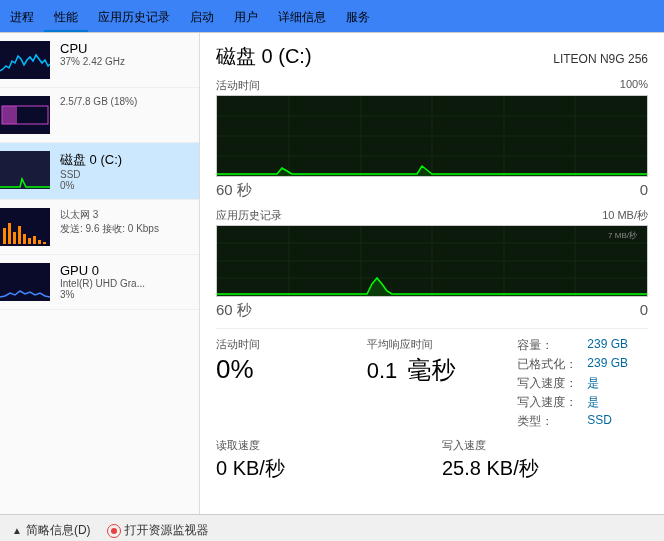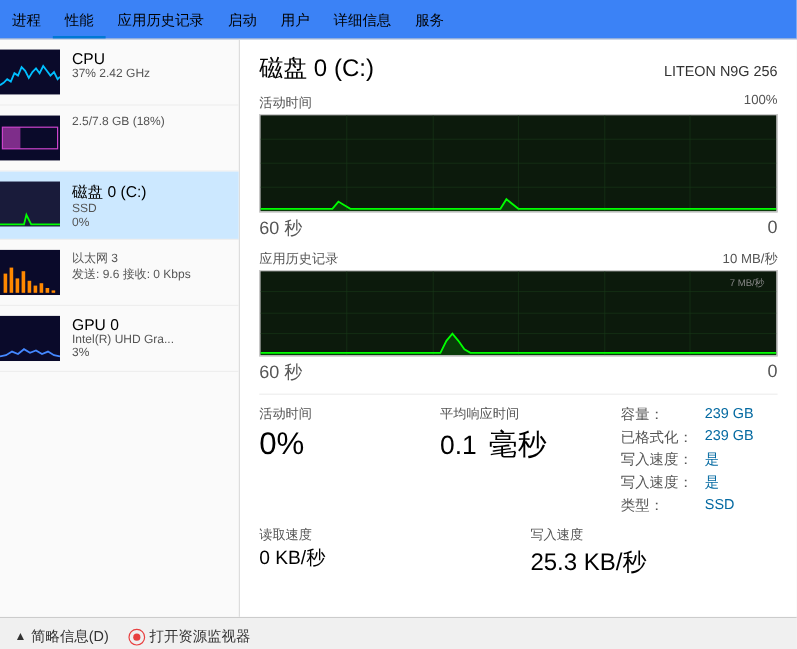--- a/index.html
+++ b/index.html
@@ -342,25 +342,25 @@
         <div class="info-row">
           <span class="info-key">类型：</span>
           <span class="info-val">SSD</span>
         </div>
       </div>
     </div>
 
     <div style="display:flex; gap:20px; margin-top:6px;">
       <div class="stat-block">
         <div class="stat-label">读取速度</div>
-        <div class="stat-value" style="font-size:16px;">0 KB/秒</div>
+        <div class="stat-value" style="font-size:20px;">0 KB/秒</div>
       </div>
       <div class="stat-block">
         <div class="stat-label">写入速度</div>
-        <div class="stat-value" style="font-size:20px;">25.3 KB/秒</div>
+        <div class="stat-value" style="font-size:20px;">25.8 KB/秒</div>
       </div>
     </div>
 
   </div>
 </div>
 
 <div class="footer">
   <div class="footer-item">
     <span style="font-size:10px;">▲</span>
     <span>简略信息(D)</span>

